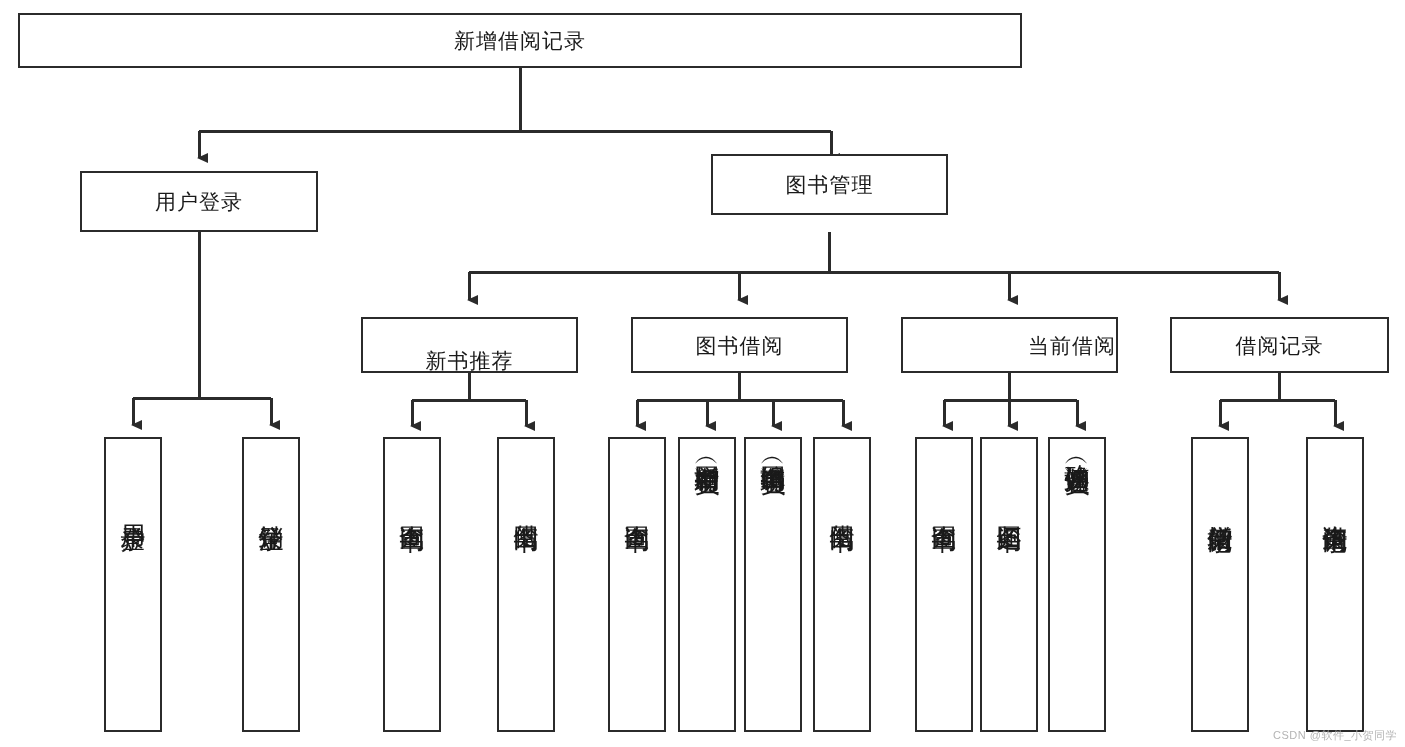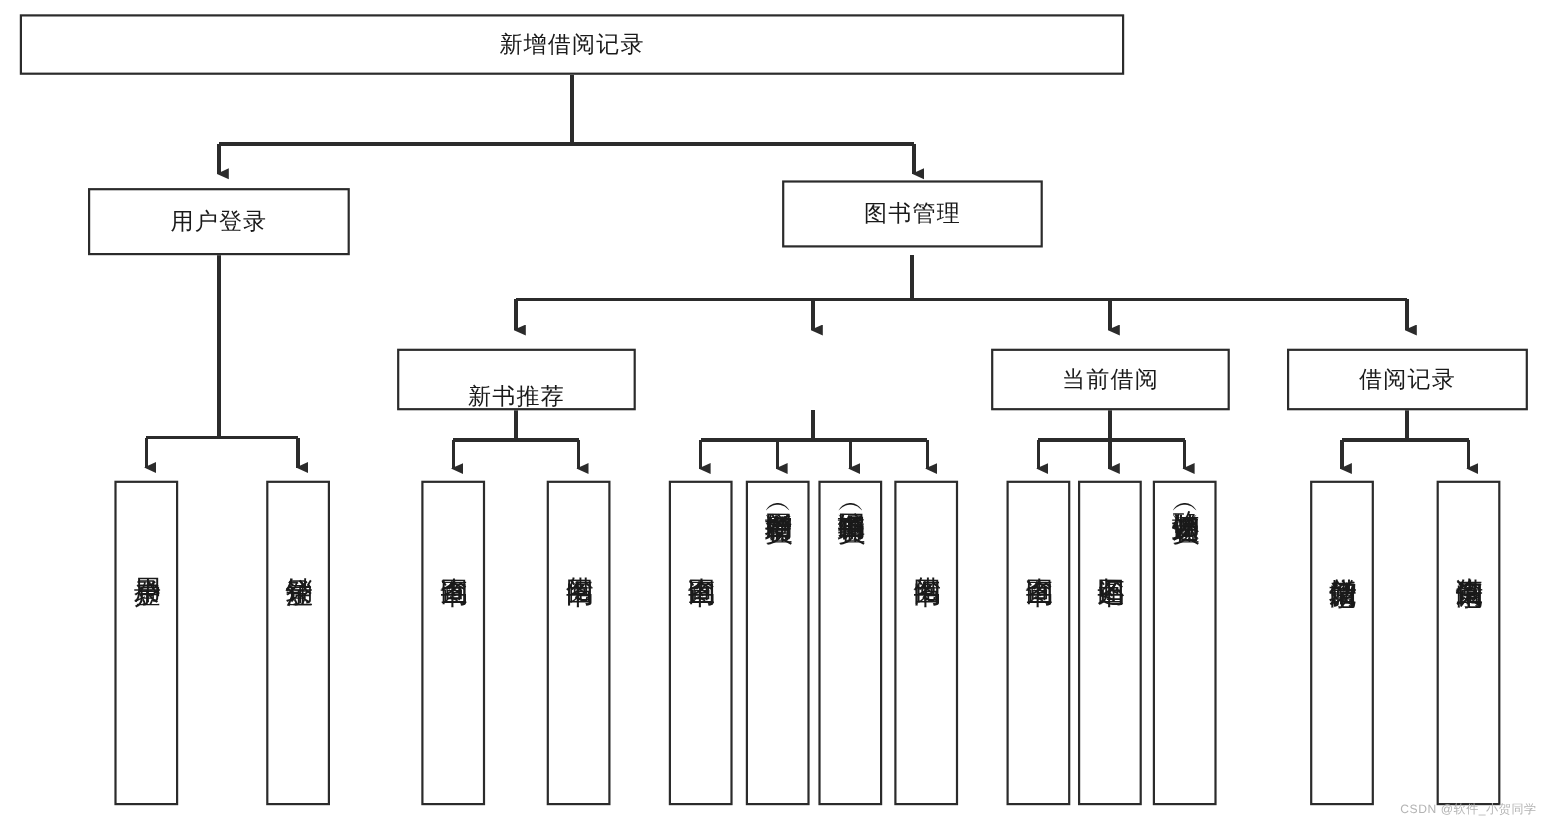--- a/index.html
+++ b/index.html
@@ -125,28 +125,31 @@
     </g>
   </svg>
 
   <div class="node h-text" style="left:18px; top:13px; width:1004px; height:55px;">
     <span>新增借阅记录</span>
   </div>
 
   <div class="node h-text" style="left:80px; top:171px; width:238px; height:61px;">
     <span>用户登录</span>
   </div>
-  <div class="node h-text" style="left:711px; top:164px; width:237px; height:61px;">
+  <div class="node h-text" style="left:711px; top:154px; width:237px; height:61px;">
     <span>图书管理</span>
   </div>
 
   <div class="node h-text" style="left:361px; top:317px; width:217px; height:56px;align-items:flex-end;">
     <span>新书推荐</span>
   </div>
-  <div class="node h-text" style="left:901px; top:317px; width:217px; height:56px;">
+  <div class="node h-text" style="left:631px; top:317px; width:217px; height:56px;">
+    <span>图书借阅</span>
+  </div>
+  <div class="node h-text" style="left:901px; top:317px; width:217px; height:56px;justify-content:flex-end;">
     <span>当前借阅</span>
   </div>
   <div class="node h-text" style="left:1170px; top:317px; width:219px; height:56px;justify-content:center;">
     <span>借阅记录</span>
   </div>
 
   <div class="node v-text center" style="left:104px; top:437px; width:58px; height:295px;">
     <span class="vlabel">用户登录</span>
   </div>
   <div class="node v-text center" style="left:242px; top:437px; width:58px; height:295px;">

